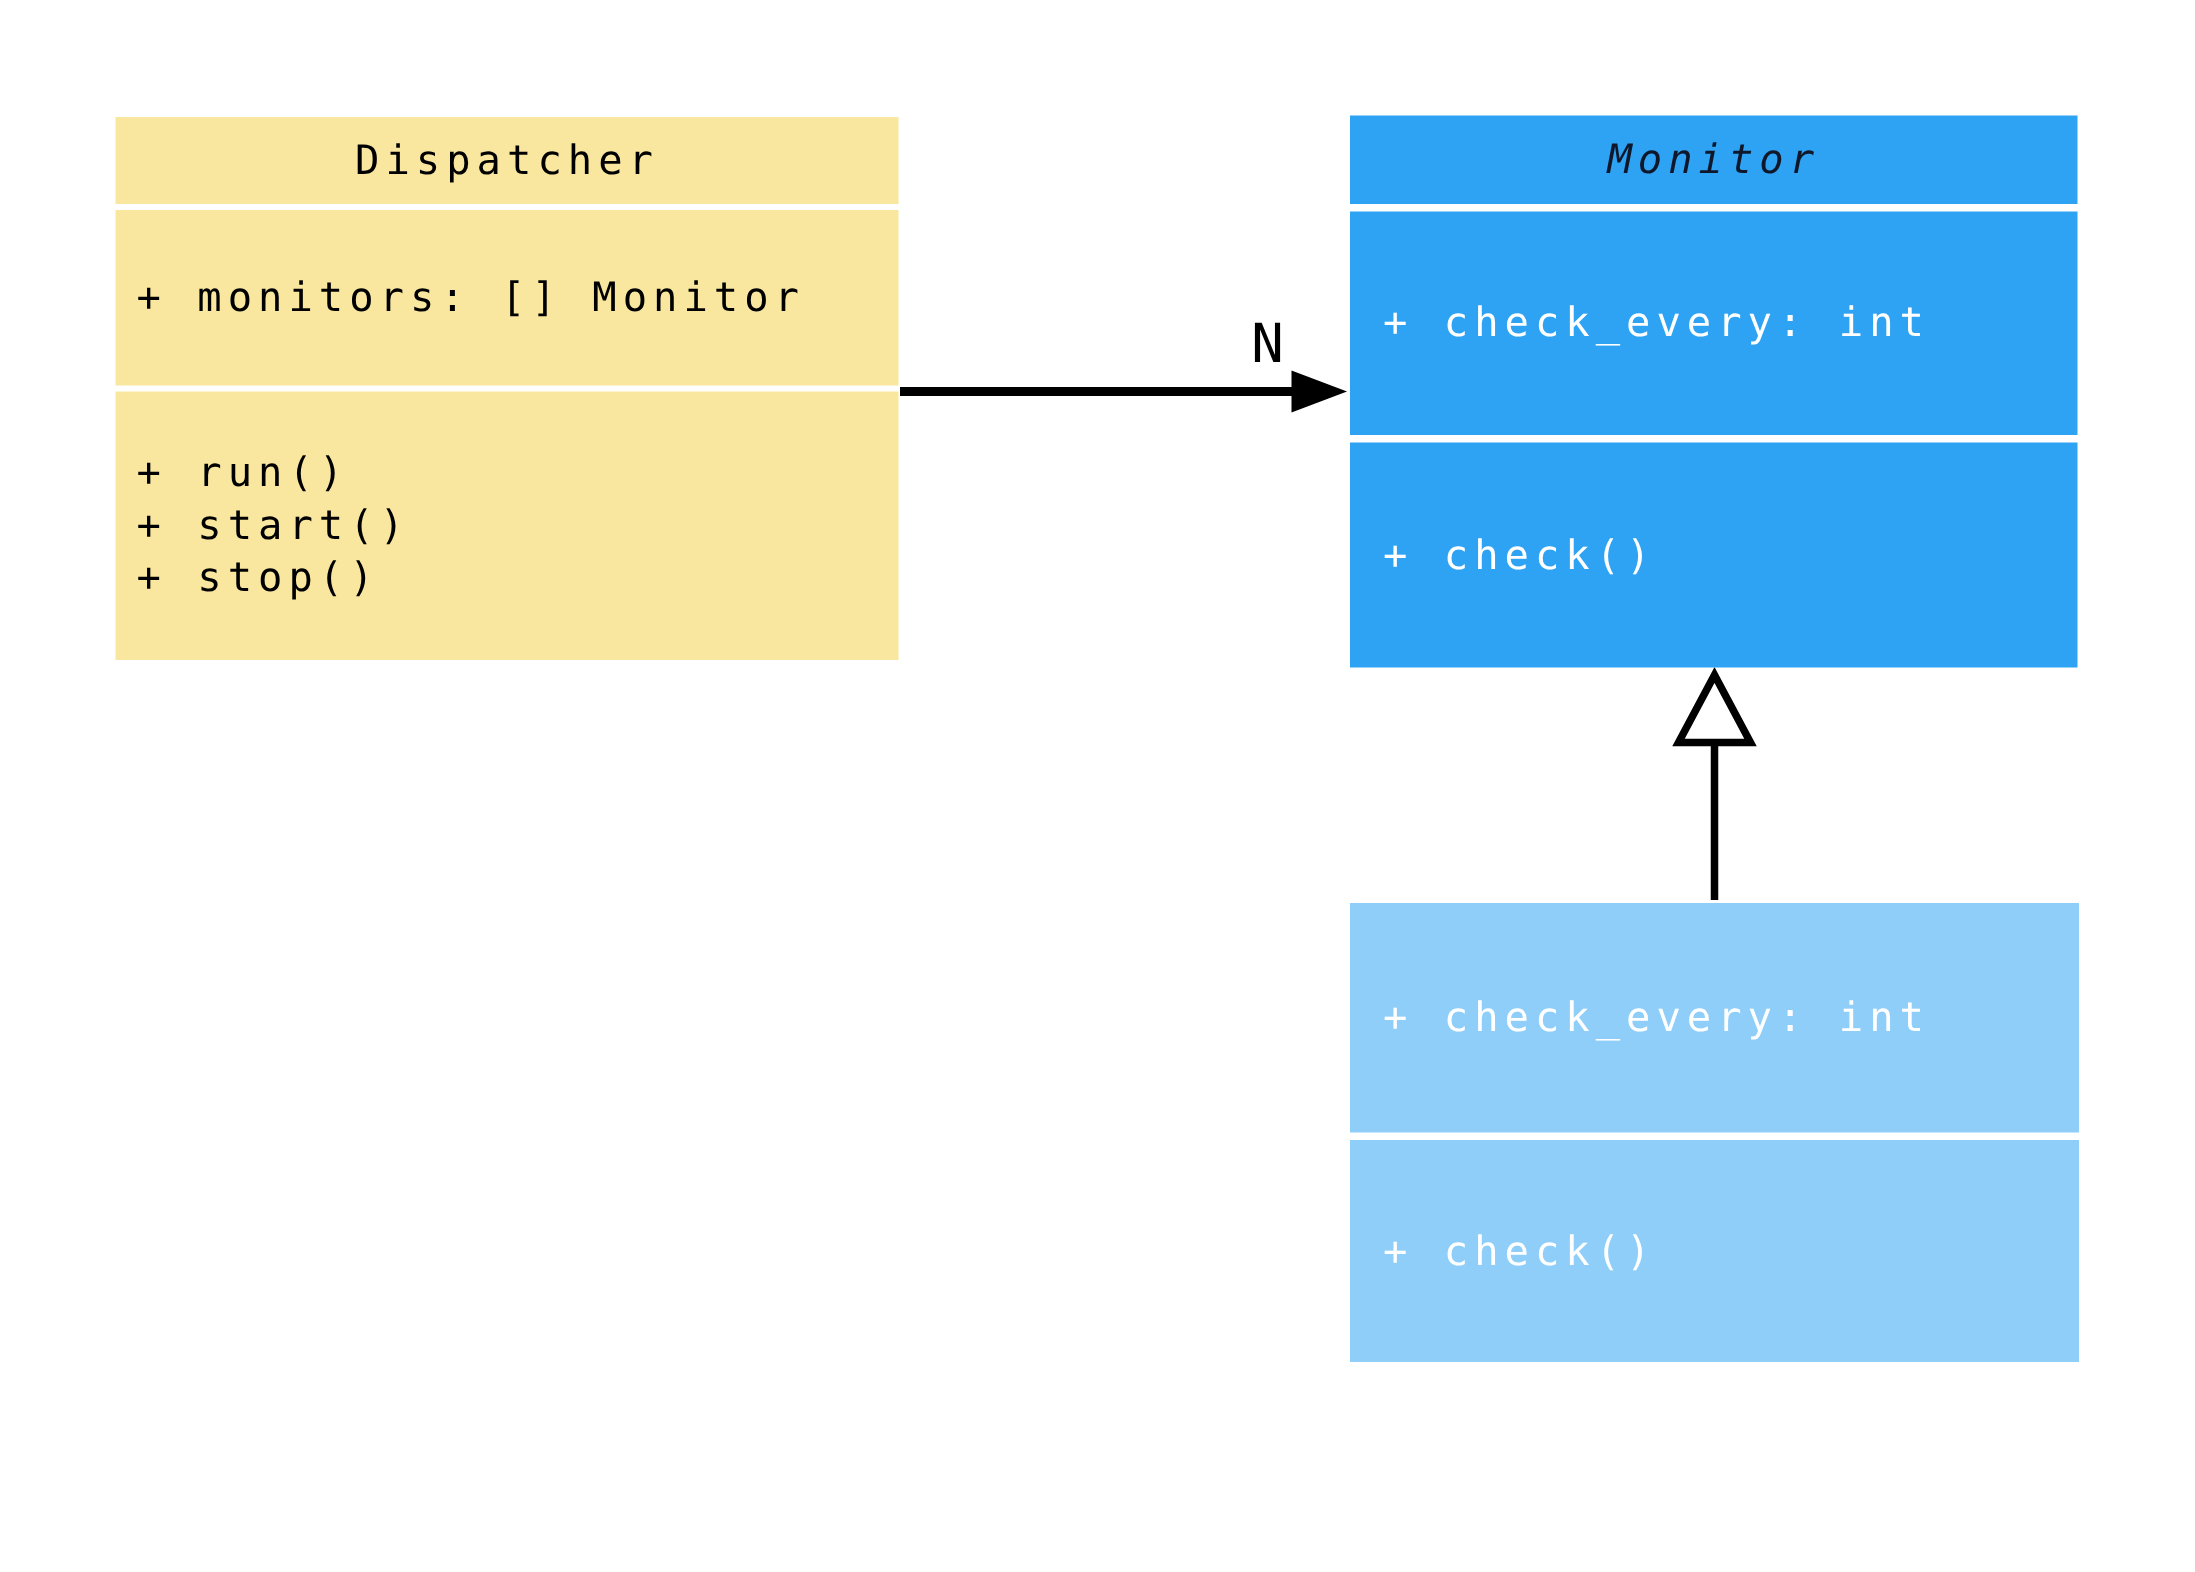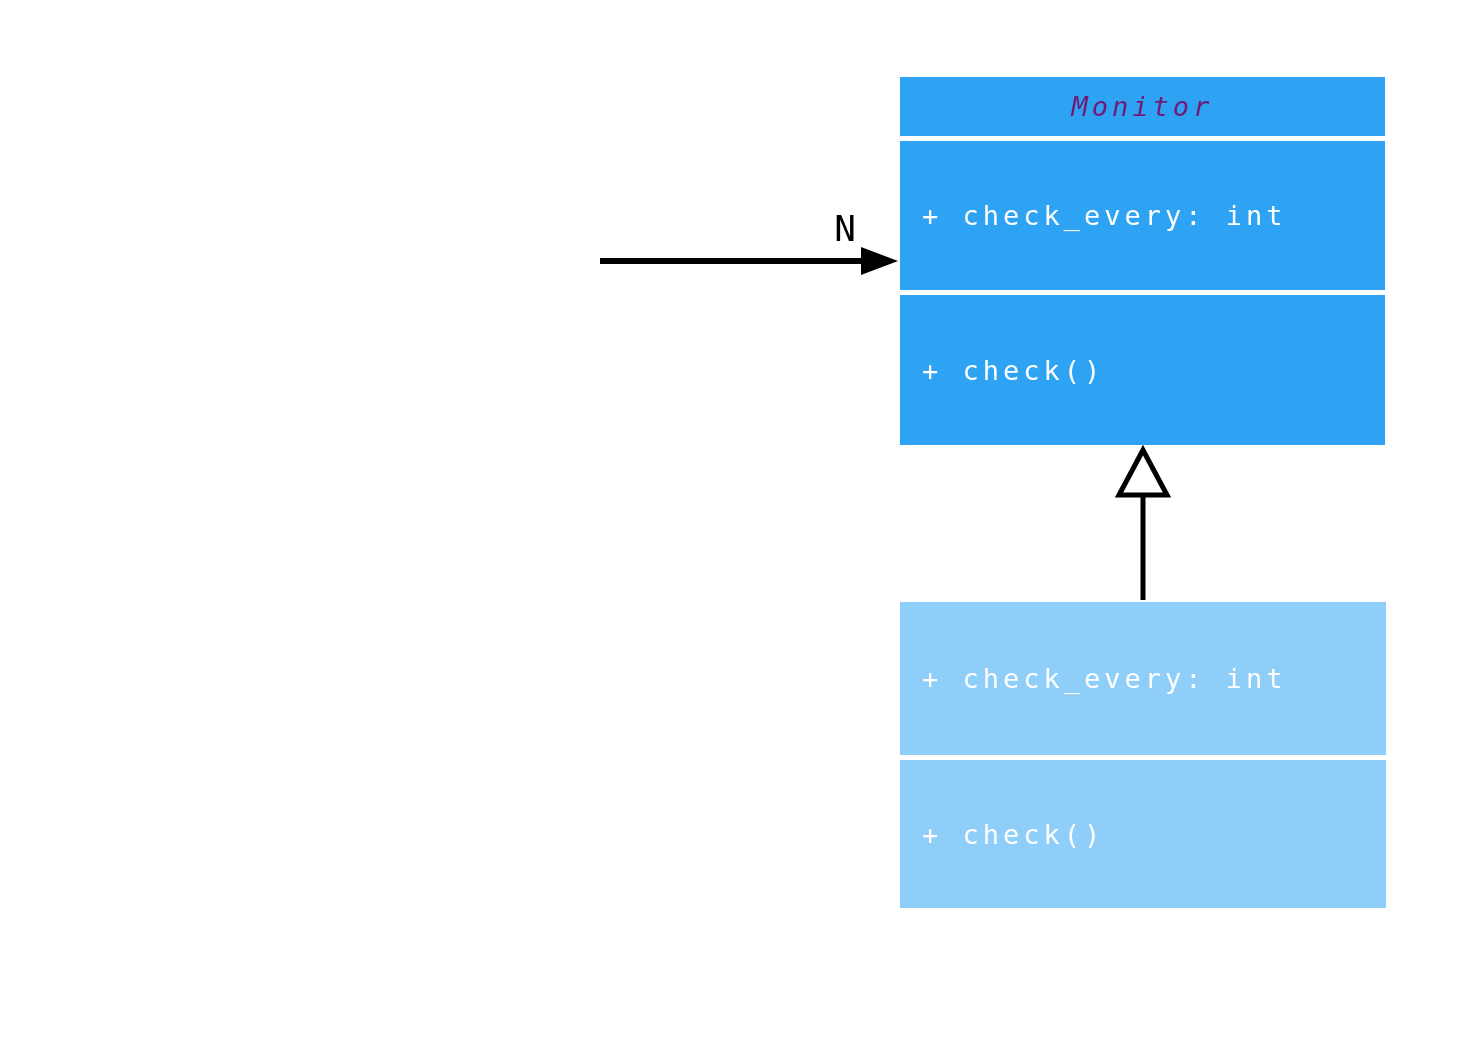--- a/index.html
+++ b/index.html
@@ -80,23 +80,34 @@
       <line x1="600" y1="261" x2="866" y2="261" stroke-width="6" stroke="#000000"></line>
       <polygon points="898,261 861,247 861,275" fill="#000000"></polygon>
       <text x="845" y="241" text-anchor="middle" fill="#000000">N</text>
     </g>
     <g>
       <line x1="1143" y1="600" x2="1143" y2="494" stroke-width="5" stroke="#000000"></line>
       <polygon points="1143,450 1119,495 1167,495" fill="#FFFFFF" stroke-width="5" stroke="#000000"></polygon>
     </g>
   </svg>
 
+  <div class="uml-class" id="cls-dispatcher">
+    <div class="sec sec-title" style="background-color: rgb(249, 231, 160); color: rgb(0, 0, 0);">Dispatcher</div>
+    <div class="sec sec-body sec-attrs" style="background-color: rgb(249, 231, 160); color: rgb(0, 0, 0);">
+      <div class="line">+ monitors: [] Monitor</div>
+    </div>
+    <div class="sec sec-body sec-methods" style="background-color: rgb(249, 231, 160); color: rgb(0, 0, 0);">
+      <div class="line">+ run()</div>
+      <div class="line">+ start()</div>
+      <div class="line">+ stop()</div>
+    </div>
+  </div>
 
   <div class="uml-class" id="cls-monitor">
-    <div class="sec sec-title abstract-title" style="background-color: rgb(46, 163, 244); color: #701a75;">Monitor</div>
+    <div class="sec sec-title abstract-title" style="background-color: rgb(46, 163, 244); color: #0f172a;">Monitor</div>
     <div class="sec sec-body sec-attrs" style="background-color: rgb(46, 163, 244); color: rgb(255, 255, 255);">
       <div class="line">+ check_every: int</div>
     </div>
     <div class="sec sec-body sec-methods" style="background-color: rgb(46, 163, 244); color: rgb(255, 255, 255);">
       <div class="line">+ check()</div>
     </div>
   </div>
 
   <div class="uml-class" id="cls-concrete">
     <div class="sec sec-body sec-attrs" style="background-color: rgb(143, 206, 249); color: rgb(255, 255, 255);">

